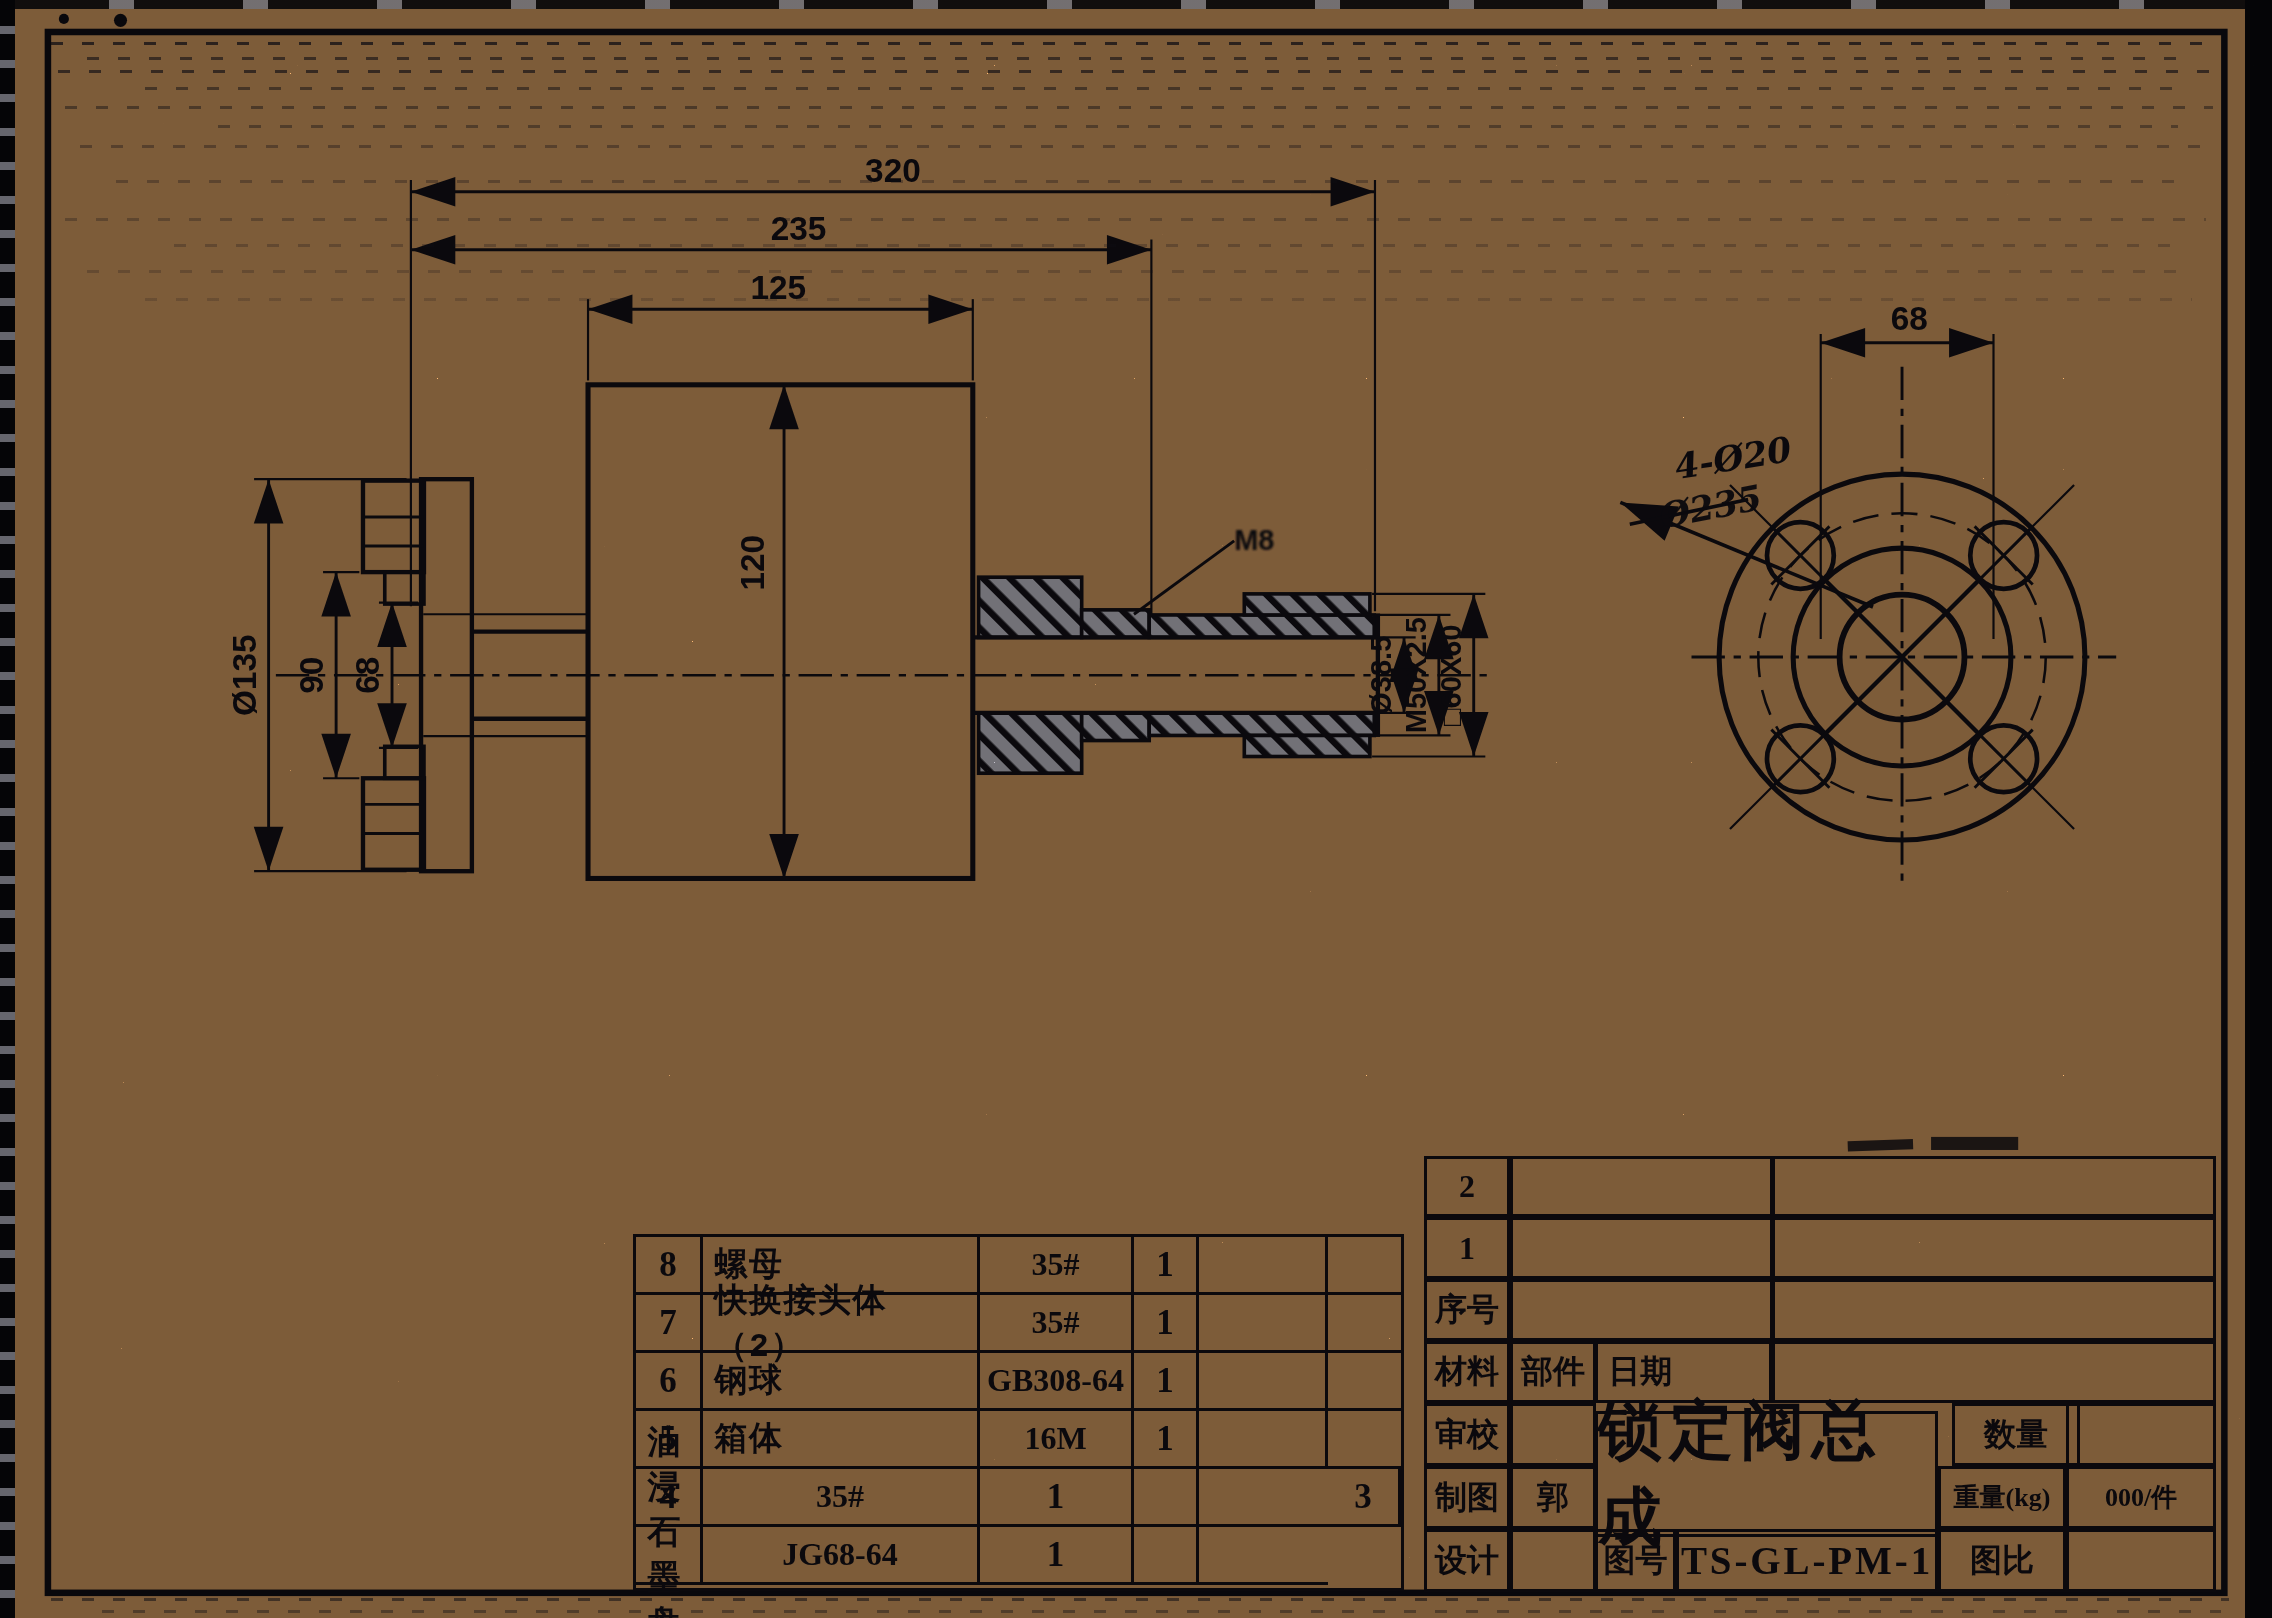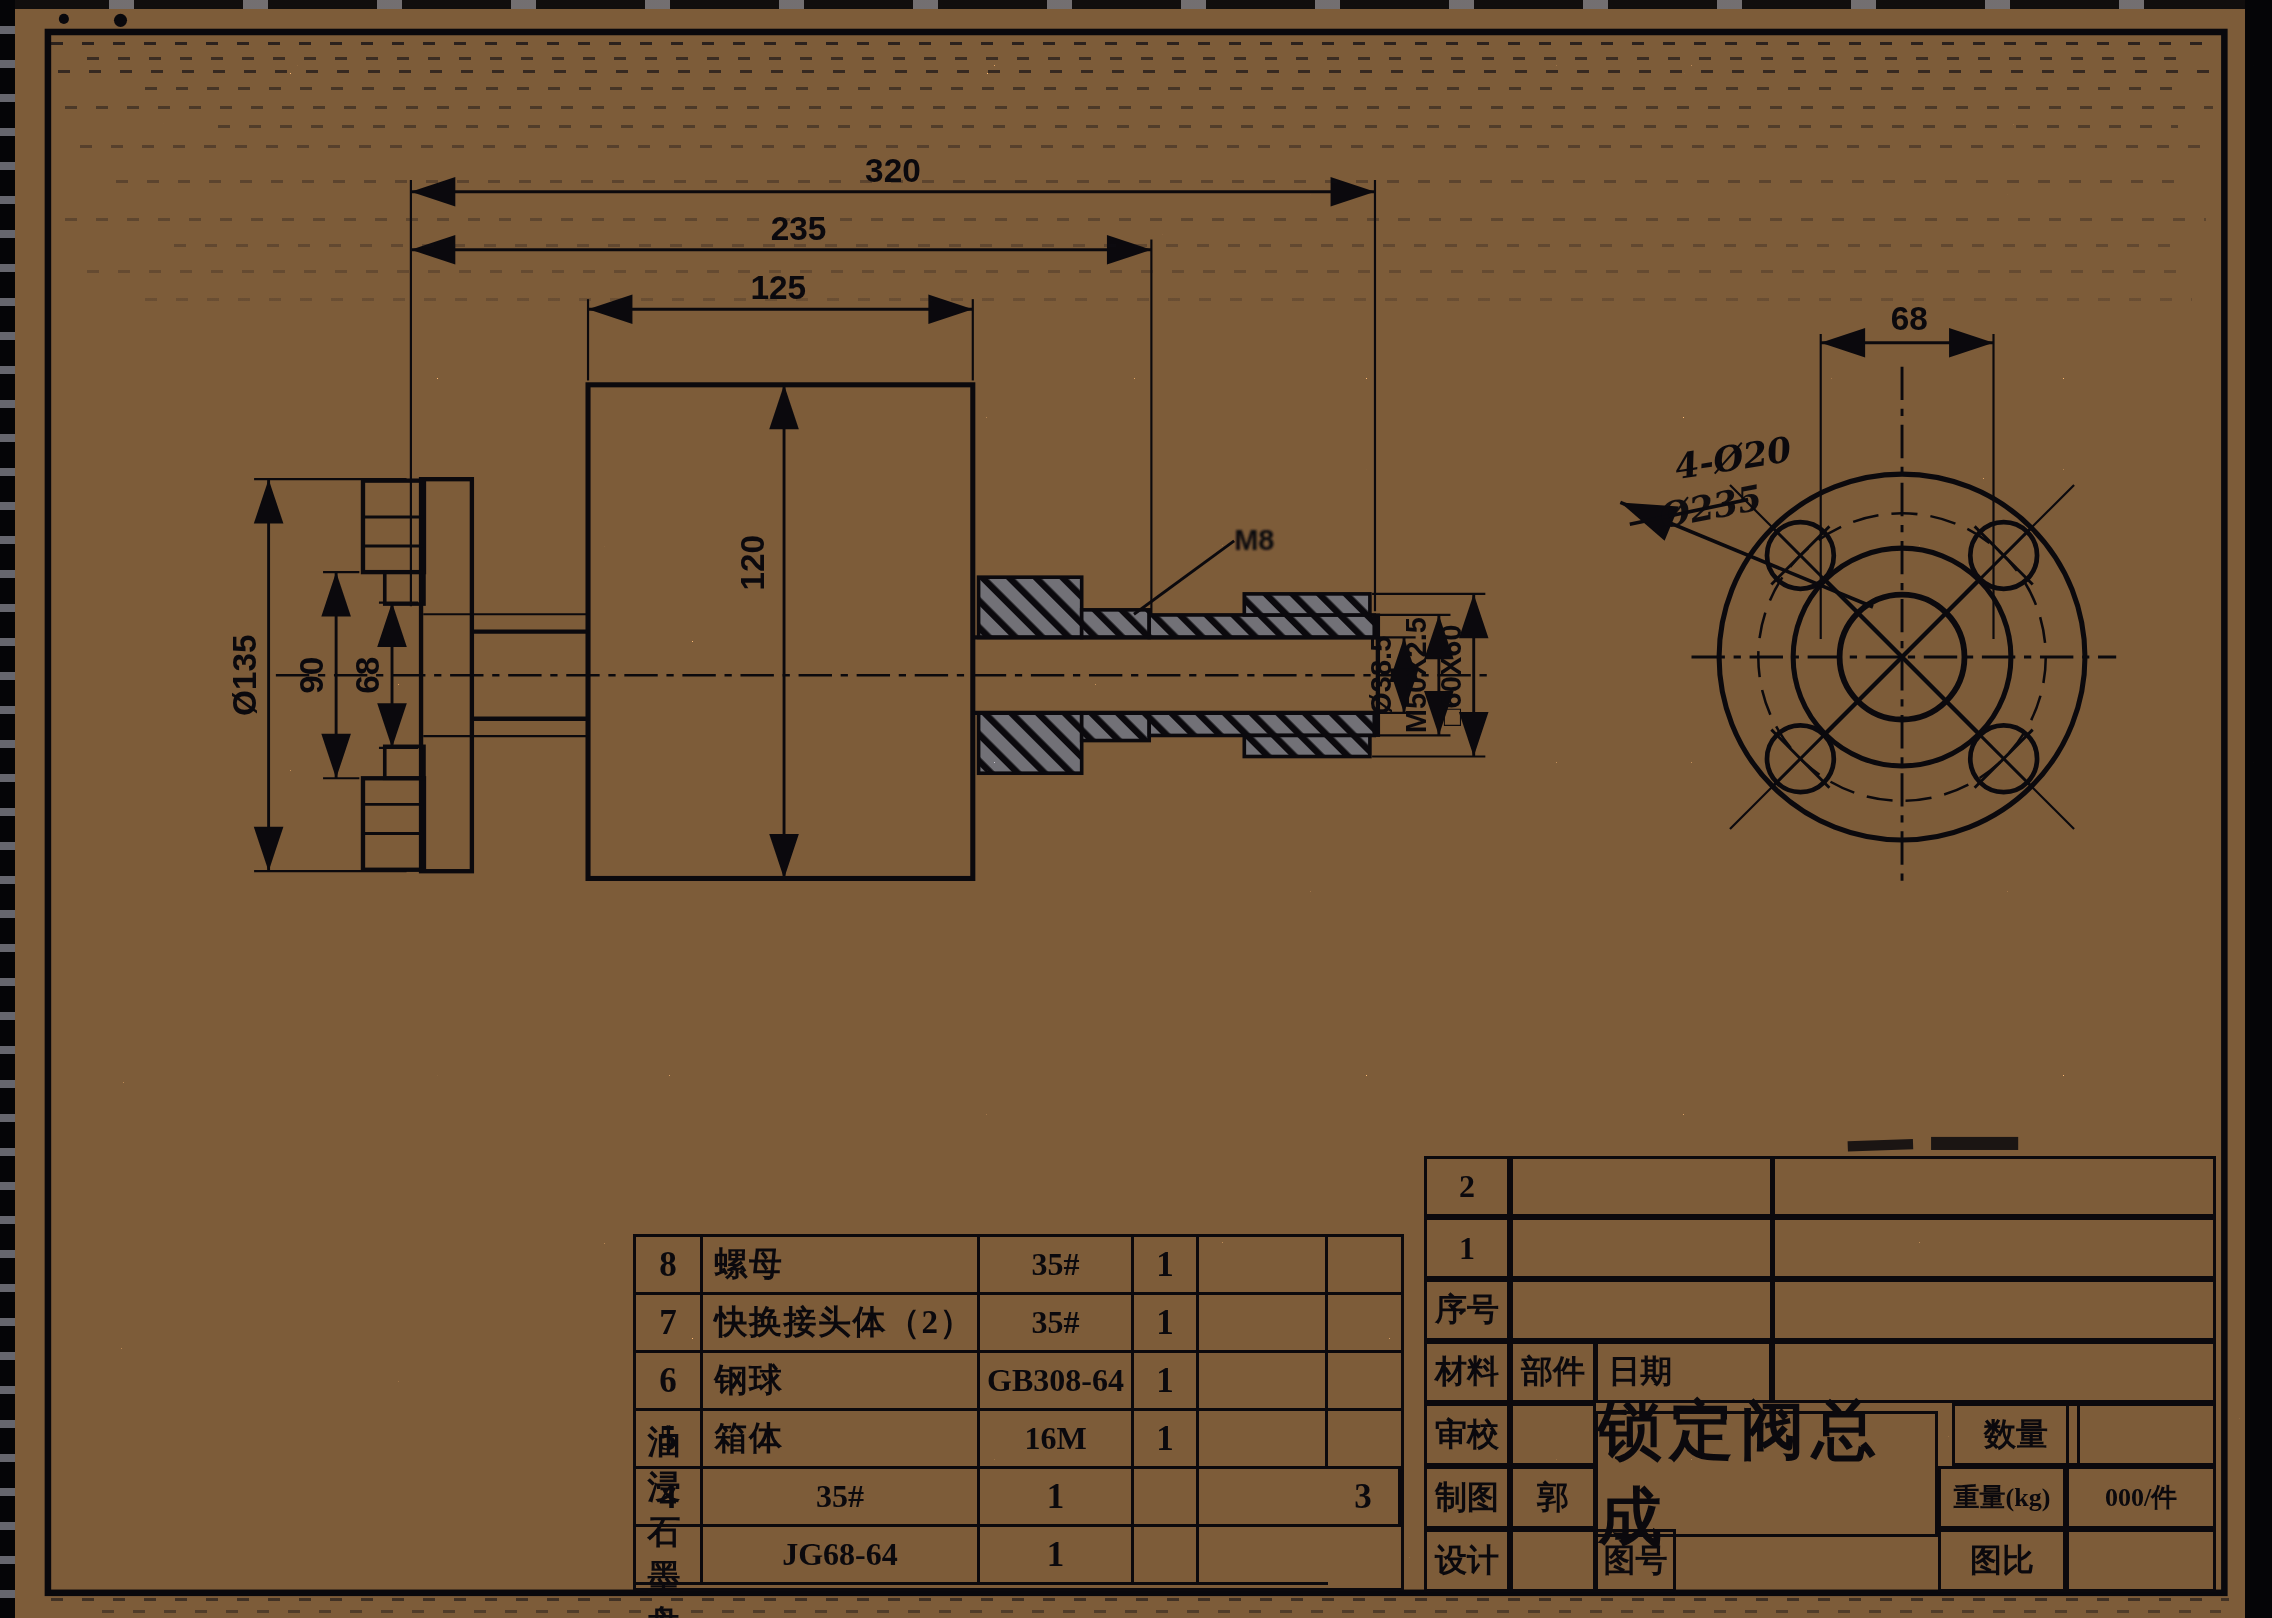--- a/index.html
+++ b/index.html
@@ -11,21 +11,21 @@
   .dim-sm{font-family:"Liberation Sans",sans-serif;font-size:40px;font-weight:bold;text-anchor:middle;}
   .hand{font-family:"DejaVu Serif",serif;font-style:italic;font-weight:bold;font-size:48px;text-anchor:start;}
   
   .bom{position:absolute;left:633px;top:1234px;width:771px;height:357px;
        border:3.6px solid #17141c;box-sizing:border-box;display:grid;
        grid-template-columns:67px 277px 154px 65px 129px 73px;grid-auto-rows:58px;}
   .bom .c{border-right:3.6px solid #17141c;border-bottom:3.6px solid #17141c;box-sizing:border-box;
           display:flex;align-items:center;justify-content:center;
           font-family:"Liberation Serif",serif;font-weight:bold;font-size:35px;}
   .bom .c.last{border-right:none;}
-  .bom .c.name{justify-content:flex-start;padding-left:11.6px;font-size:33px;letter-spacing:1.5px;}
+  .bom .c.name{justify-content:flex-start;padding-left:11.6px;font-size:33px;letter-spacing:1.5px;font-family:Liberation Mono, monospace;}
   .bom .c.spec{font-size:32px;}
   
   .tb{position:absolute;left:1424px;top:1156px;width:793px;height:436px;box-sizing:border-box;}
   .tb .cell{position:absolute;border:3.6px solid #17141c;box-sizing:border-box;
             display:flex;align-items:center;justify-content:center;
             font-family:"Liberation Serif",serif;font-weight:bold;font-size:32px;}
   .tb .big{font-size:64px;letter-spacing:7.3px;}
   .tb .code{font-size:39px;letter-spacing:2.9px;}
   .tb .small{font-size:26px;}
   
@@ -258,20 +258,21 @@
     <div class="cell" style="left:642px;top:247px;width:150px;height:63px;"></div>
 
     <div class="cell" style="left:0;top:310px;width:86px;height:63px;">制图</div>
     <div class="cell" style="left:86px;top:310px;width:86px;height:63px;">郭</div>
     <div class="cell small" style="left:514px;top:310px;width:128px;height:63px;">重量(kg)</div>
     <div class="cell small" style="left:642px;top:310px;width:150px;height:63px;">000/件</div>
 
     <div class="cell" style="left:0;top:373px;width:86px;height:63px;">设计</div>
     <div class="cell" style="left:86px;top:373px;width:86px;height:63px;"></div>
     <div class="cell" style="left:171px;top:373px;width:81px;height:63px;">图号</div>
+    <div class="cell code" style="left:252px;top:373px;width:262px;height:63px;">TS-GL-PM-1</div>
     <div class="cell" style="left:514px;top:373px;width:128px;height:63px;font-family:Liberation Mono, monospace;">图比</div>
     <div class="cell" style="left:642px;top:373px;width:150px;height:63px;"></div>
   </div>
 
   <div class="streak" style="left:51px;top:42px;width:2170px;opacity:.75;"></div>
   <div class="streak" style="left:87px;top:57px;width:2105px;opacity:.6;"></div>
   <div class="streak" style="left:58px;top:70px;width:2163px;opacity:.65;"></div>
   <div class="streak" style="left:145px;top:87px;width:2032px;opacity:.5;"></div>
   <div class="streak" style="left:65px;top:106px;width:2148px;opacity:.45;"></div>
   <div class="streak" style="left:218px;top:125px;width:1960px;opacity:.4;"></div>

